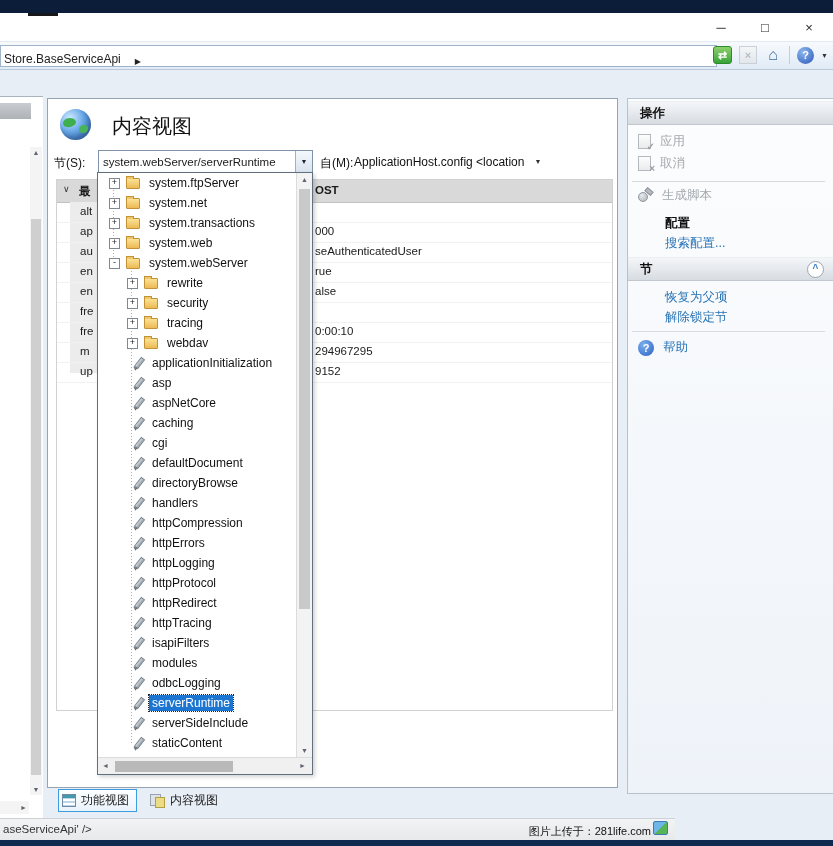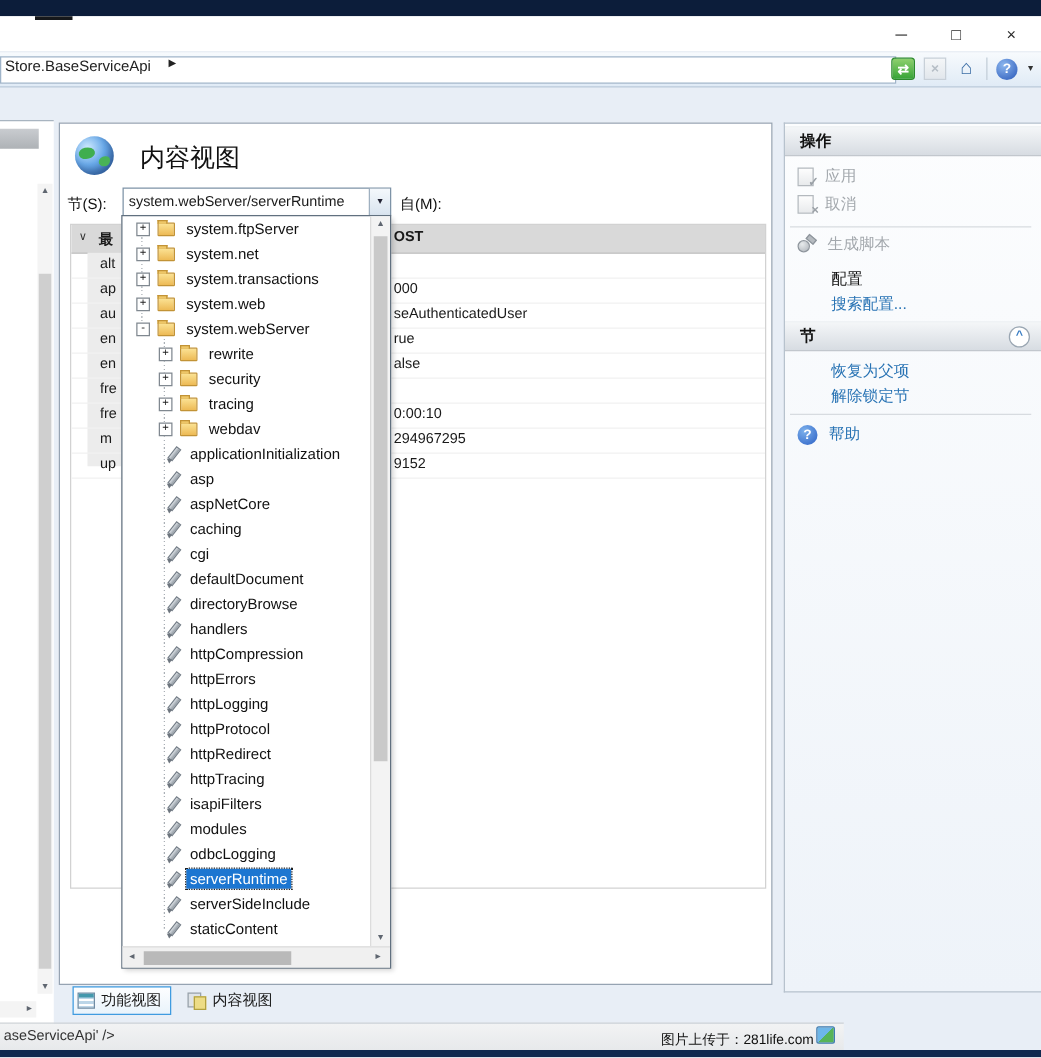--- a/index.html
+++ b/index.html
@@ -5,21 +5,21 @@
   html,body{margin:0;padding:0}
   #screen{position:relative;width:833px;height:846px;background:#e8eef6;font-family:"Liberation Sans",sans-serif;overflow:hidden;color:#1a1a1a}
   
   .top-dark{position:absolute;left:0;top:0;width:833px;height:13px;background:#0c1d3a}
   .titlebar{position:absolute;left:0;top:13px;width:833px;height:29px;background:#fff}
   .titlebar::after{content:"";position:absolute;left:0;right:0;bottom:0;height:1px;background:#e3eaf2}
   .title-fragment{position:absolute;left:28px;top:0;width:30px;height:3px;background:#16181b}
   .win-controls{position:absolute;right:10px;top:3px;display:flex;gap:16px}
   .win-btn{width:28px;height:22px;display:flex;align-items:center;justify-content:center;color:#2b2b2b;font-size:13px;cursor:default}
   .addressbar{position:absolute;left:0;top:42px;width:833px;height:27px;background:linear-gradient(#f7fafd,#e0ebf6);border-bottom:1px solid #b9c9da}
-  .address-box{position:absolute;left:0;top:3px;width:712px;height:20px;background:#fff;border:1px solid #9fb4c9;display:flex;align-items:flex-start;font-size:12px;color:#222;padding-left:3px}
+  .address-box{position:absolute;left:0;top:3px;width:712px;height:20px;background:#fff;border:1px solid #9fb4c9;display:flex;align-items:flex-end;font-size:12px;color:#222;padding-left:3px}
   .addr-caret{margin-left:14px;font-size:8px;color:#222}
   .addr-icons{position:absolute;right:5px;top:4px;display:flex;align-items:center;gap:7px}
   .ic-sync{width:19px;height:18px;border-radius:3px;background:linear-gradient(#8ed06e,#37a437);border:1px solid #2b8a2b;color:#fff;font-size:11px;font-weight:bold;display:flex;align-items:center;justify-content:center;box-sizing:border-box}
   .ic-stop{width:18px;height:18px;background:linear-gradient(#f4f6f8,#e2e7ec);border:1px solid #c8d0d8;color:#b6bec6;font-weight:bold;font-size:11px;display:flex;align-items:center;justify-content:center;box-sizing:border-box}
   .ic-home{width:18px;height:18px;color:#3e6fa6;font-size:16px;display:flex;align-items:center;justify-content:center}
   .addr-sep{width:1px;height:18px;background:#c2cdd8}
   .ic-help-addr{width:17px;height:17px;border-radius:50%;background:radial-gradient(circle at 35% 30%,#8cb6ee,#2857b8);color:#fff;font-size:11px;font-weight:bold;display:flex;align-items:center;justify-content:center}
   .addr-dd{font-size:7px;color:#333}
   
   .left-pane{position:absolute;left:0;top:96px;width:43px;height:722px;background:#fff;border-top:1px solid #a8b4c0}
@@ -86,21 +86,21 @@
   .pv-thumb{position:absolute;left:2px;top:16px;width:11px;height:420px;background:#c9c9c9}
   .popup-hscroll{position:absolute;left:0;bottom:0;width:214px;height:17px;background:#f0f0f0;border-top:1px solid #dcdcdc;box-sizing:border-box}
   .ph-arrow{position:absolute;top:4px;font-size:7px;color:#5f6670}
   .ph-thumb{position:absolute;left:17px;top:3px;width:118px;height:11px;background:#b9b9b9}
   
   .right-panel{position:absolute;left:627px;top:98px;width:206px;height:696px;background:linear-gradient(#fcfdfe,#eef3f9);border:1px solid #b7c2cd;border-right:none;box-sizing:border-box}
   .ap-bar{position:absolute;left:0;width:100%;height:24px;background:linear-gradient(#f4f6f8,#d7dce2);border-top:1px solid #eceff2;border-bottom:1px solid #c2c7cd;font-weight:bold;font-size:12.5px;color:#111;display:flex;align-items:center;padding-left:12px;box-sizing:border-box}
   .ap-item{position:absolute;left:10px;display:flex;align-items:center;gap:9px;font-size:12.5px}
   .ap-item.disabled{color:#a3a8ad}
   .ap-link{color:var(--link,#2873b4)}
-  .ap-heading{position:absolute;left:37px;font-weight:normal;font-size:12.5px;color:#111}
+  .ap-heading{position:absolute;left:37px;font-weight:bold;font-size:12.5px;color:#111}
   .ap-divider{position:absolute;left:4px;right:8px;height:1px;background:#d7dbe0}
   .ic-doc{width:13px;height:15px;background:linear-gradient(#fdfdfd,#e8eaec);border:1px solid #b4b9be;position:relative;flex:none;box-sizing:border-box}
   .ic-doc i{position:absolute;right:-5px;bottom:-4px;font-style:normal;font-size:10px;font-weight:bold;color:#9aa0a6}
   .ic-script{width:15px;height:15px;position:relative;flex:none}
   .ic-script::before{content:"";position:absolute;left:0;bottom:1px;width:8px;height:8px;border-radius:50%;background:radial-gradient(circle at 35% 30%,#e7eaec,#aeb4ba);border:1px solid #8e959c}
   .ic-script::after{content:"";position:absolute;left:7px;top:1px;width:6px;height:3px;background:#b6bbc0;border:1px solid #8e959c;transform:rotate(40deg)}
   .ic-help{width:16px;height:16px;border-radius:50%;background:radial-gradient(circle at 35% 30%,#7db1ec,#2a5fc4);color:#fff;font-size:11px;font-weight:bold;text-align:center;line-height:16px;flex:none}
   .collapse-btn{position:absolute;right:9px;top:3px;width:17px;height:17px;border-radius:50%;background:#fff;border:1px solid #9aa6b2;color:#3b7ec4;font-weight:bold;font-size:10px;line-height:14px;text-align:center;box-sizing:border-box}
   
   .statusbar{position:absolute;left:0;top:818px;width:675px;height:22px;background:linear-gradient(#f2f3f4,#e7e9eb);border-top:1px solid #cdd2d6;font-size:11.5px;color:#333;box-sizing:border-box}
@@ -155,20 +155,24 @@
   <div class="main-panel">
     <div class="globe-icon"></div>
     <div class="page-title">内容视图</div>
 
     <div class="lbl" style="left:6px;top:56px">节(S):</div>
     <div class="combo1">
       <span class="combo1-text">system.webServer/serverRuntime</span>
       <span class="combo-btn">▼</span>
     </div>
     <div class="lbl" style="left:272px;top:56px">自(M):</div>
+    <div class="combo2">
+      <span>ApplicationHost.config &lt;location</span>
+      <span class="dd">▼</span>
+    </div>
 
     <div class="grid">
       <div class="grid-header">
         <span class="gh-chev">∨</span>
         <span class="gh-name">最</span>
         <span class="gh-value">OST</span>
       </div>
       <div class="name-band"></div>
       <div class="grid-body">
           <div class="grid-row">

